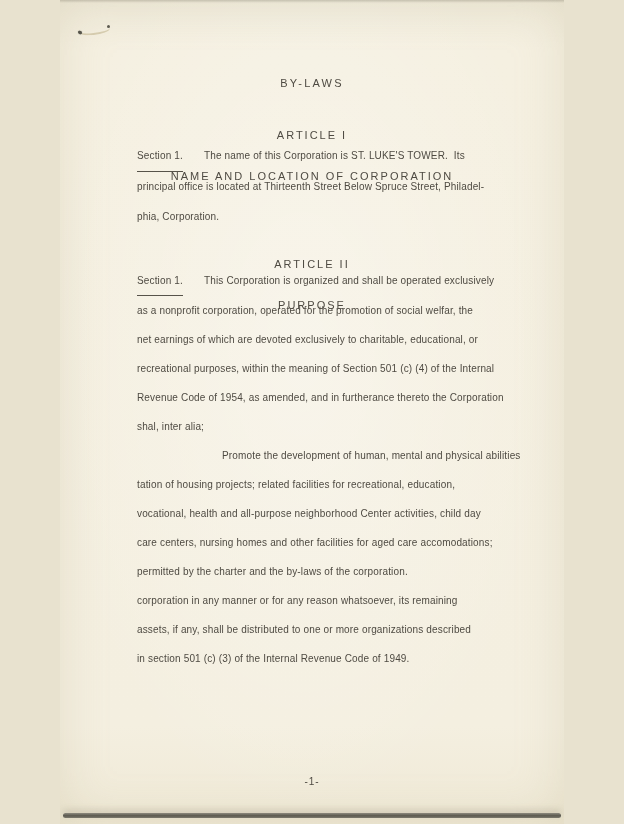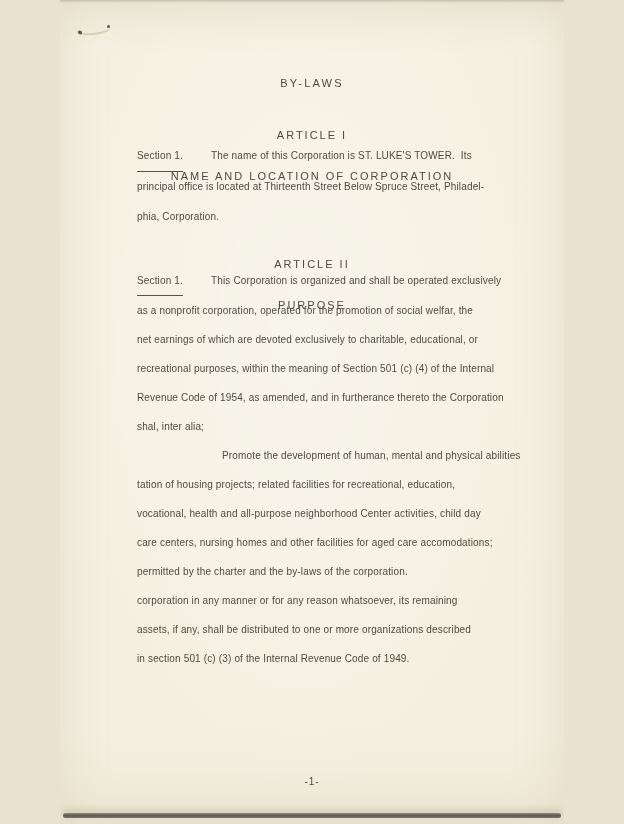--- a/index.html
+++ b/index.html
@@ -54,21 +54,21 @@
   .heading-1 { top: 102px; }
   .heading-2 { top: 231px; }
   .body-block { position: absolute; left: 77px; width: 520px; }
   .body-1 { top: 141px; line-height: 30px; }
   .body-2 { top: 266px; line-height: 29px; }
   .line { white-space: pre; font-size: 10px; letter-spacing: 0.15px; }
   .indent { padding-left: 85px; }
   .section-label {
     display: inline-block;
     border-bottom: 1px solid #57534a;
-    margin-right: 28px;
+    margin-right: 21px;
     white-space: pre;
   }
   .page-number {
     position: absolute; top: 776px; left: 0; right: 0;
     text-align: center; font-size: 10px; letter-spacing: 1px;
     white-space: pre;
   }
 </style>
 </head>
 <body>

